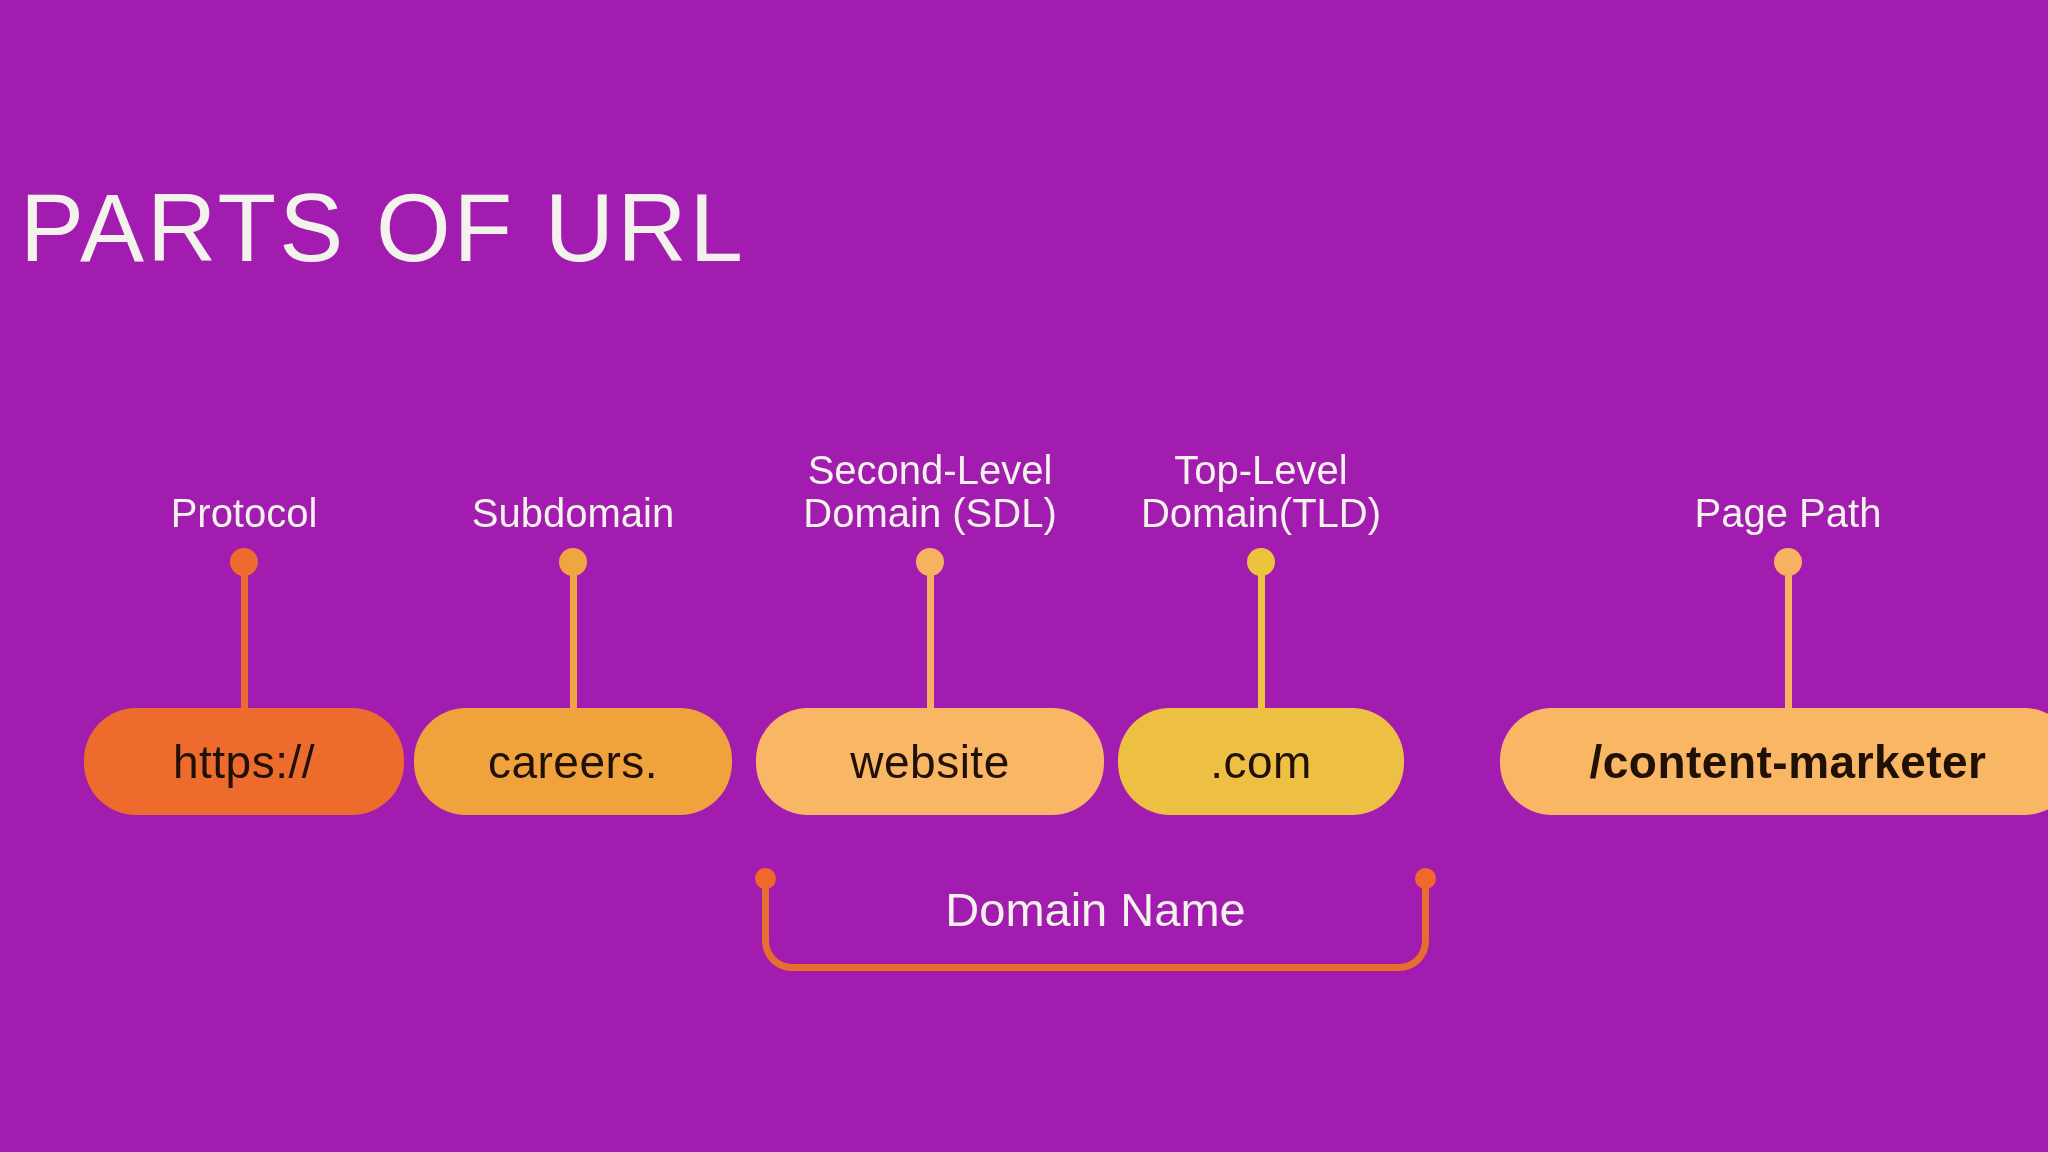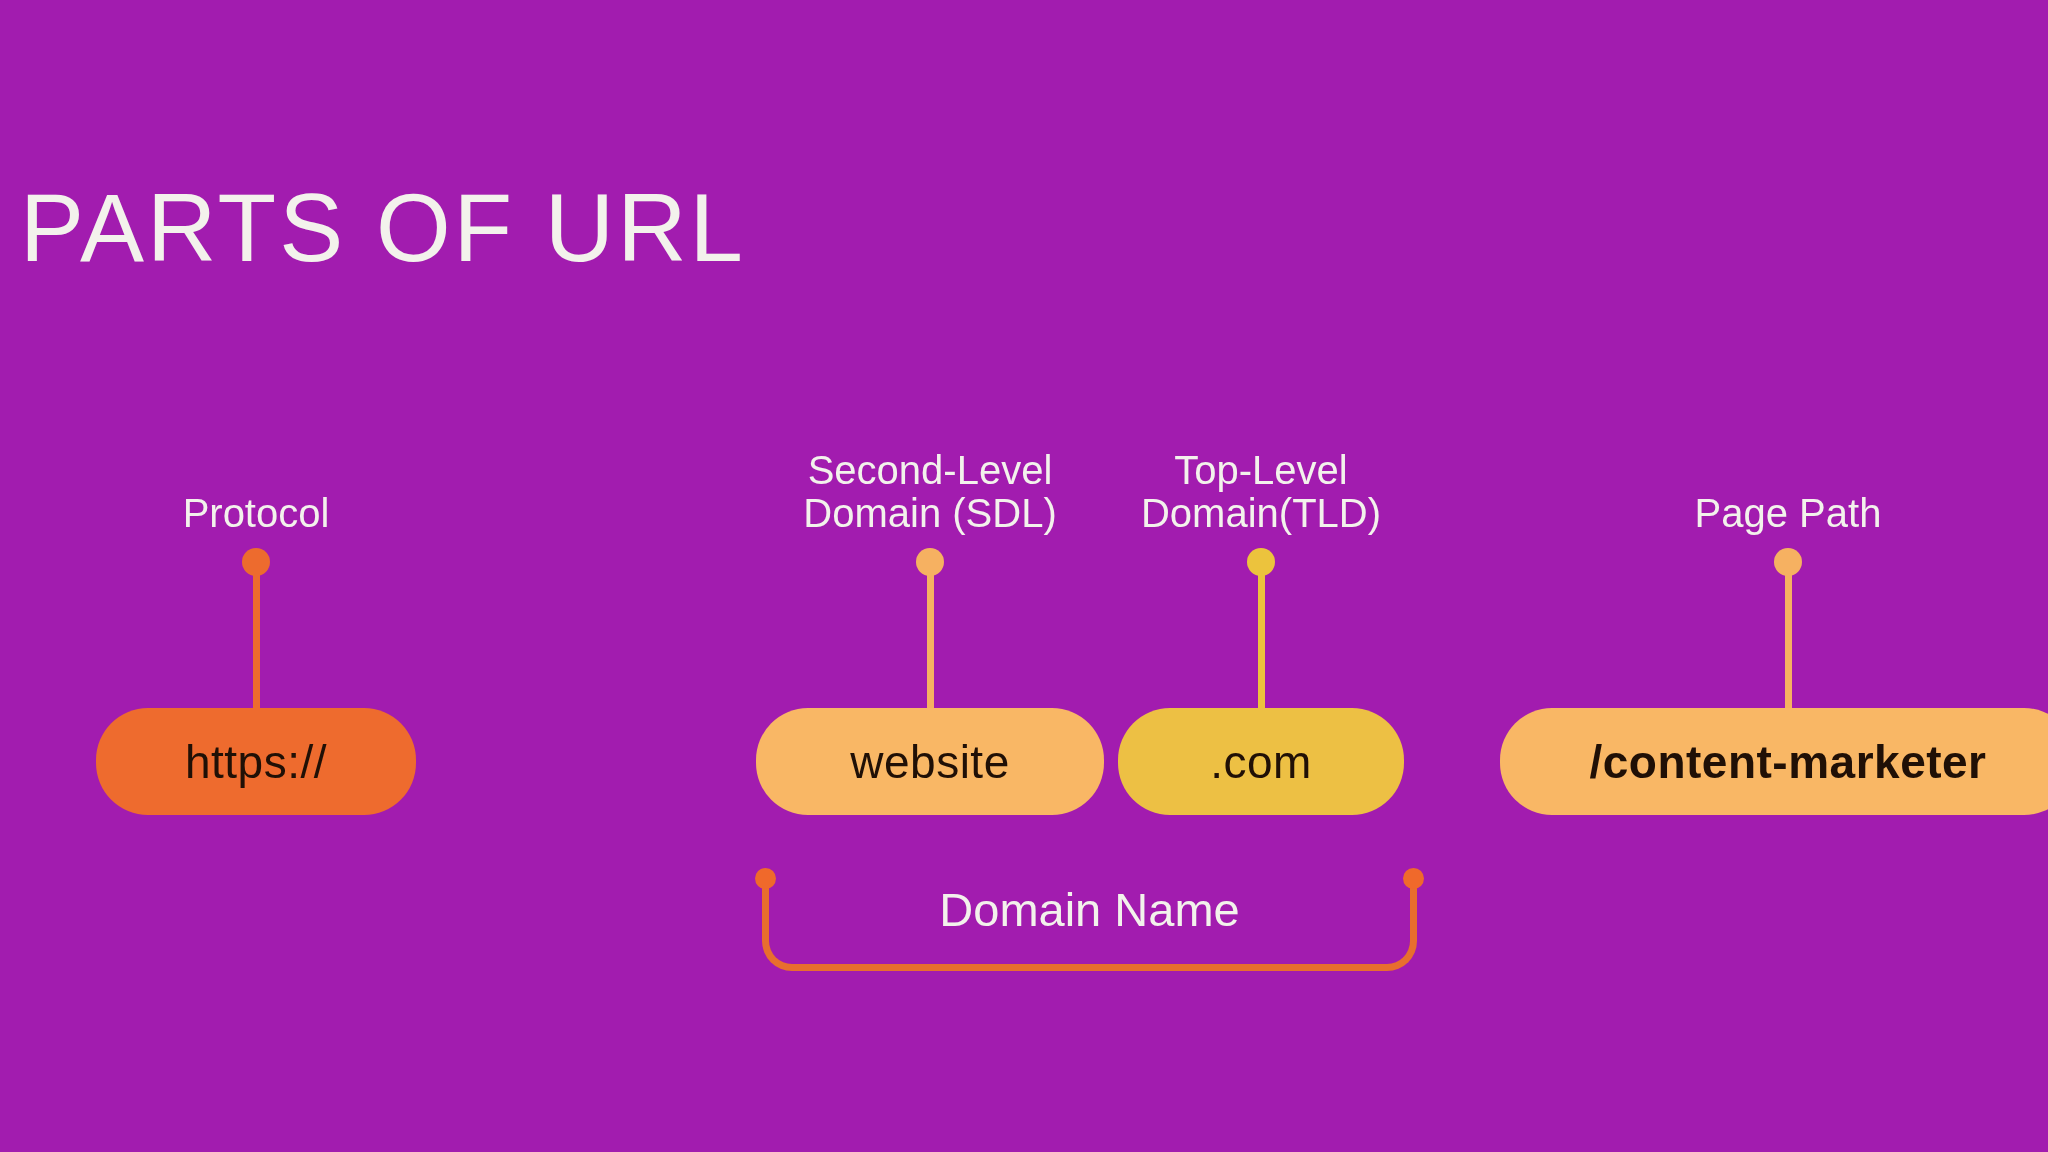--- a/index.html
+++ b/index.html
@@ -20,21 +20,21 @@
     font-size: 96px;
     font-weight: 400;
     letter-spacing: 3px;
     line-height: 1;
   }
   .seg {
     position: absolute;
     top: 0;
     height: 100%;
   }
-  .seg-1 { left: 96px;   width: 320px; }
+  .seg-1 { left: 84px;   width: 320px; }
   .seg-2 { left: 414px;  width: 318px; }
   .seg-3 { left: 756px;  width: 348px; }
   .seg-4 { left: 1118px; width: 286px; }
   .seg-5 { left: 1500px; width: 576px; }
 
   .seg-label {
     position: absolute;
     left: 50%;
     bottom: 617px;              
     transform: translateX(-50%);
@@ -78,20 +78,21 @@
   .bracket {
     position: absolute;
     left: 762px;
     top: 878px;
     width: 641px;
     height: 86px;
     border-style: solid;
     border-width: 0 7px 7px 7px;
     border-top: none;
     border-radius: 0 0 30px 30px;
+    padding-left: 12px;
   }
   .bracket-dot {
     position: absolute;
     width: 21px;
     height: 21px;
     border-radius: 50%;
     top: -10px;
   }
   .bracket-dot.left  { left: -14px; }
   .bracket-dot.right { right: -14px; }
@@ -114,20 +115,28 @@
 
   <div class="seg seg-1">
     <div class="seg-label">Protocol</div>
     <div class="dot" style="background: rgb(237, 107, 46);"></div>
     <div class="stem" style="background: rgb(237, 107, 46);"></div>
     <div class="pill" style="background: rgb(238, 107, 46); color: rgb(32, 16, 6); justify-content: center;">
       <span>https://</span>
     </div>
   </div>
 
+  <div class="seg seg-2">
+    <div class="seg-label">Subdomain</div>
+    <div class="dot" style="background: rgb(240, 166, 64);"></div>
+    <div class="stem" style="background: rgb(240, 166, 64);"></div>
+    <div class="pill" style="background: rgb(240, 162, 60); color: rgb(32, 16, 6);">
+      <span>careers.</span>
+    </div>
+  </div>
 
   <div class="seg seg-4">
     <div class="seg-label">Top-Level
 Domain(TLD)</div>
     <div class="dot" style="background: rgb(236, 195, 61);"></div>
     <div class="stem" style="background: rgb(236, 195, 61);"></div>
     <div class="pill" style="background: rgb(237, 192, 68); color: rgb(32, 16, 6);">
       <span>.com</span>
     </div>
   </div>

